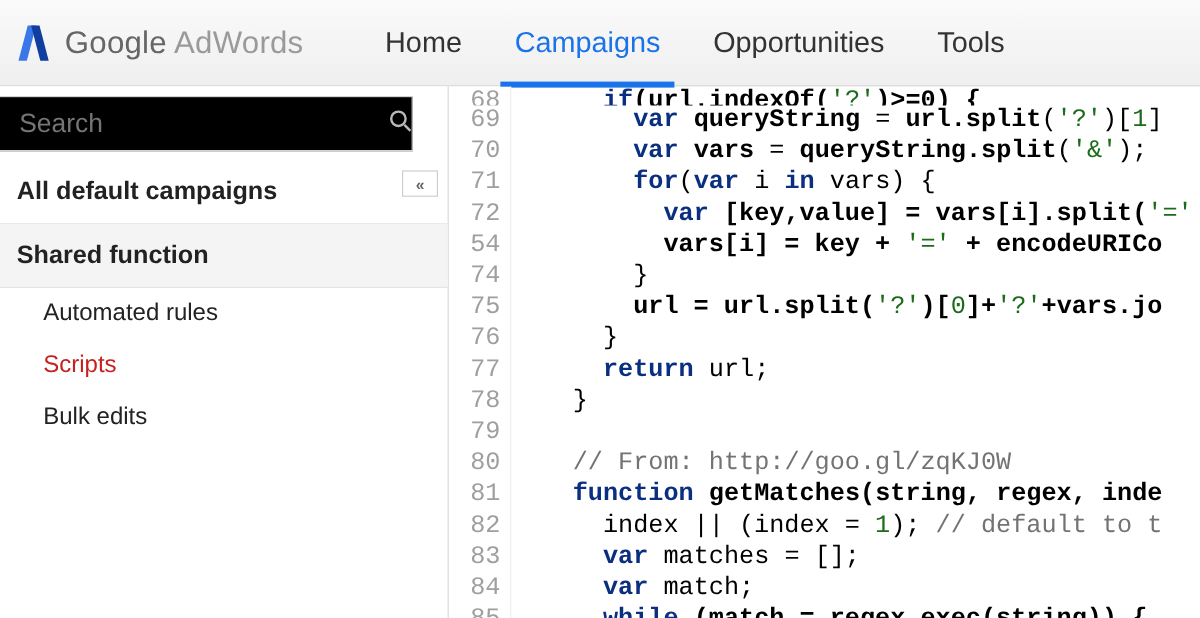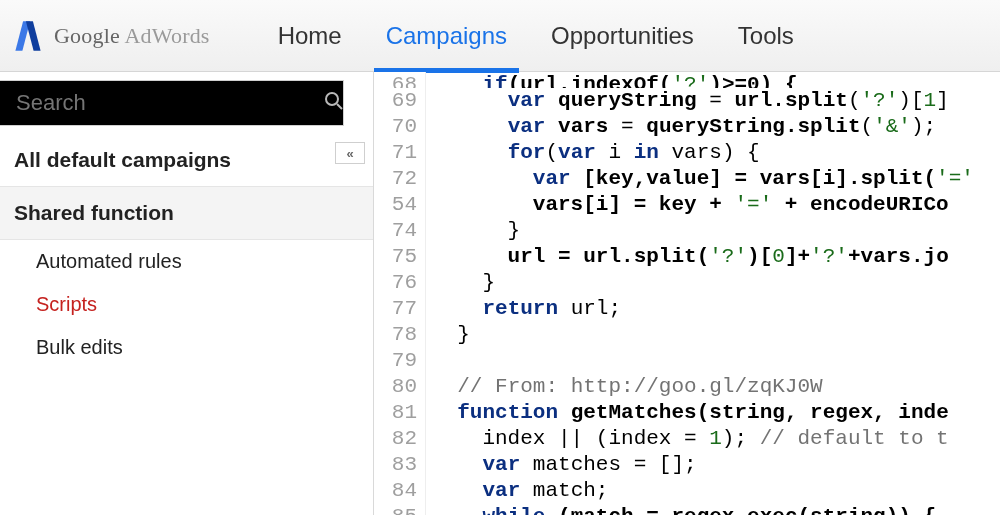--- a/index.html
+++ b/index.html
@@ -9,21 +9,21 @@
   .header {
     height: 72px;
     display: flex;
     align-items: center;
     background: linear-gradient(#fafafa, #efefef);
     border-bottom: 1px solid #d6d6d6;
     padding-left: 14px;
   }
   .logo-block { display: flex; align-items: center; margin-right: 46px; cursor: pointer; }
   .logo-block svg { width: 28px; height: 36px; }
-  .logo-text { margin-left: 12px; font-size: 22px; color: #707070; font-family: Liberation Serif, serif; letter-spacing: 0.2px; }
+  .logo-text { margin-left: 12px; font-size: 26px; color: #707070; font-family: Liberation Sans, sans-serif; letter-spacing: 0.2px; }
   .logo-text .g { color: #666; font-weight: 400; }
   .logo-text .aw { color: #9a9a9a; font-weight: 300; }
 
   .nav { display: flex; align-items: stretch; height: 72px; }
   .nav-item {
     display: flex; align-items: center;
     padding: 0 22px;
     font-size: 24px;
     color: #333;
     cursor: pointer;
@@ -108,20 +108,21 @@
   
   .editor {
     flex: 1;
     display: flex;
     font-family: Menlo, Consolas, "Courier New", monospace;
     font-size: 21px;
     line-height: 26px;
     overflow: hidden;
     position: relative;
     padding-top: 0;
+    gap: 20px;
   }
   .gutter {
     width: 52px;
     background: #fff;
     color: #9f9f9f;
     text-align: right;
     padding: 0 8px 0 0;
     border-right: 1px solid #eee;
     user-select: none;
   }

